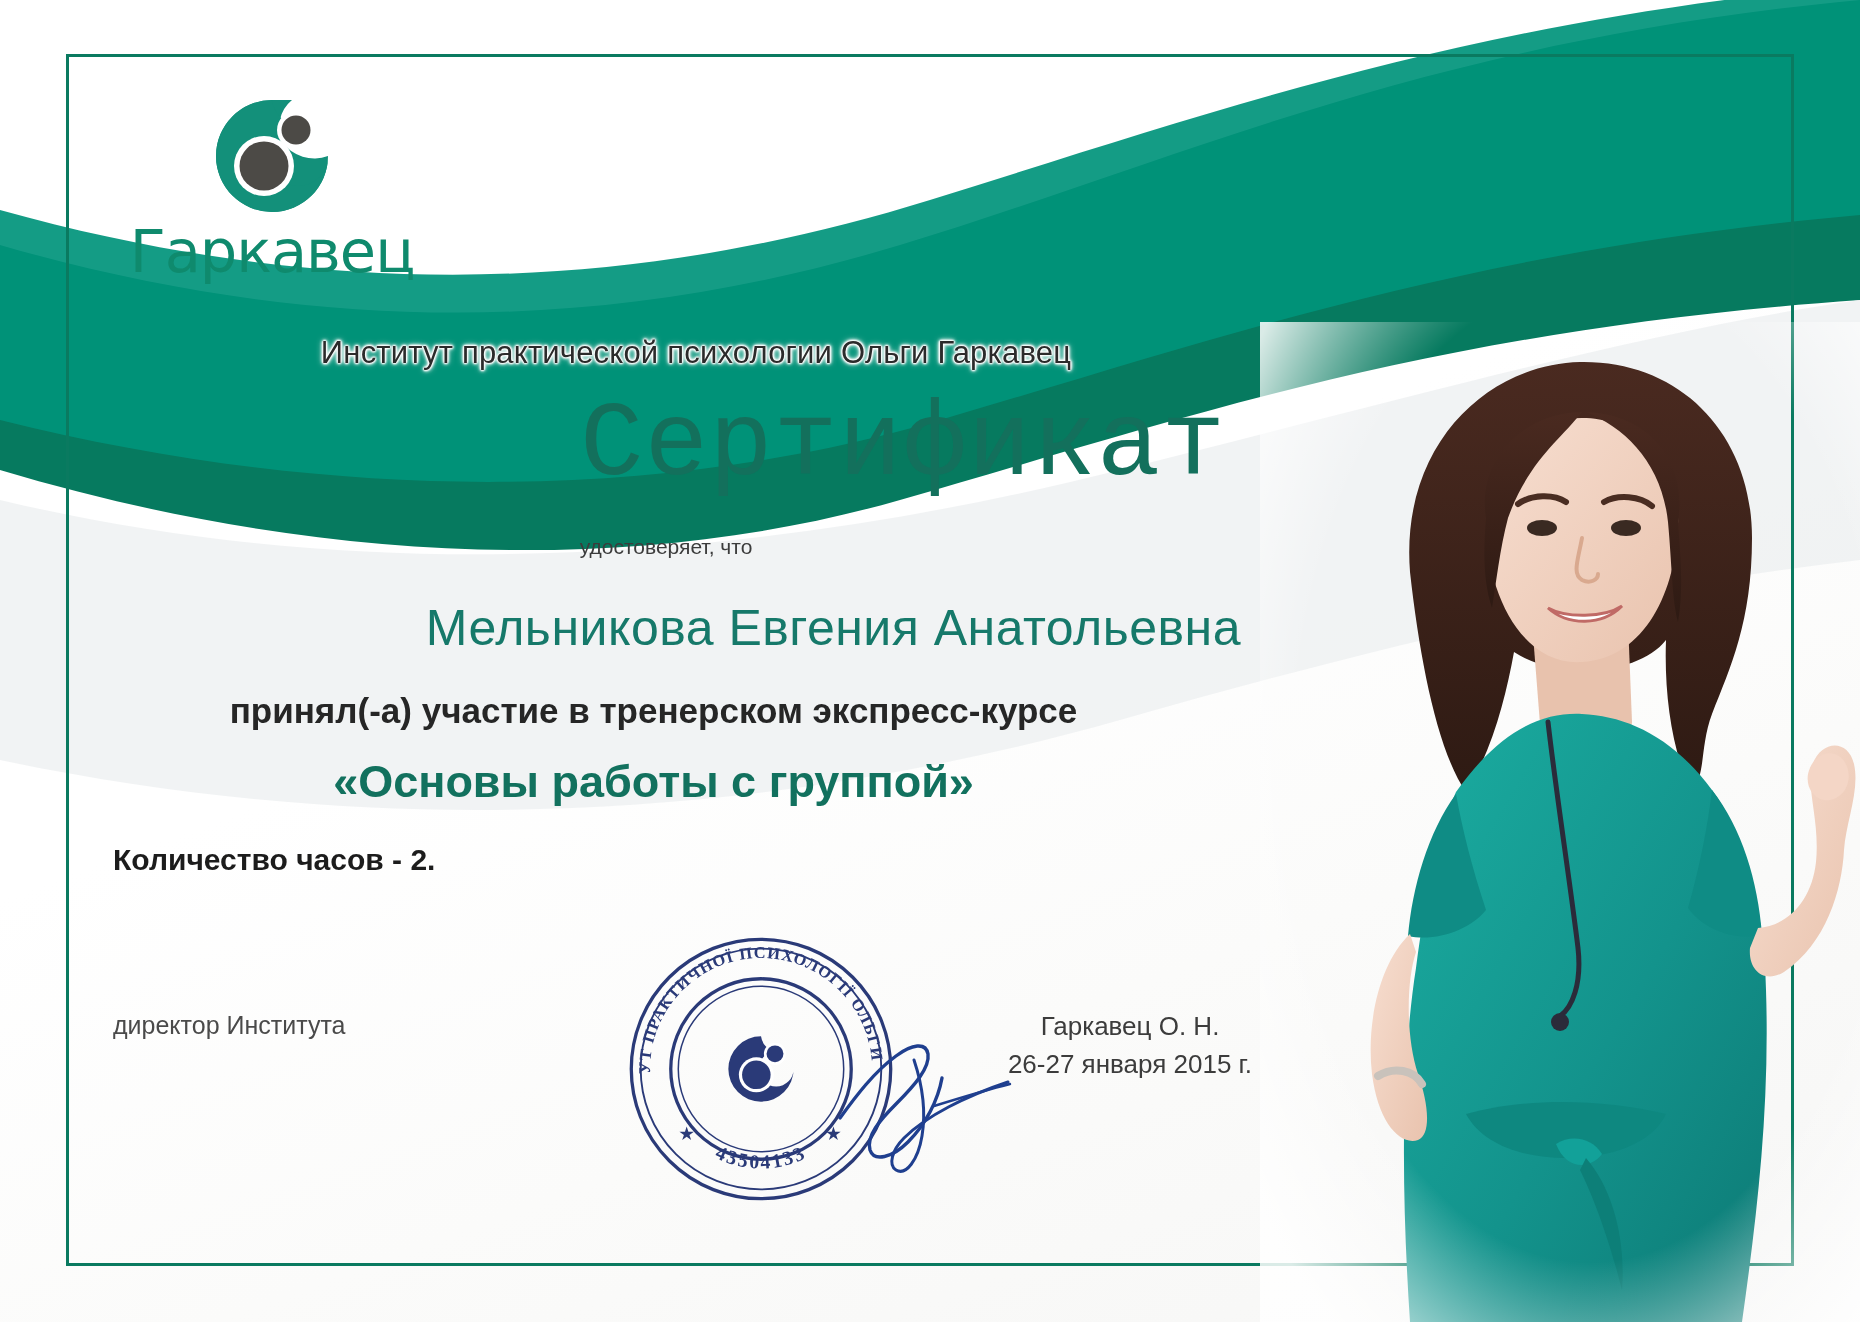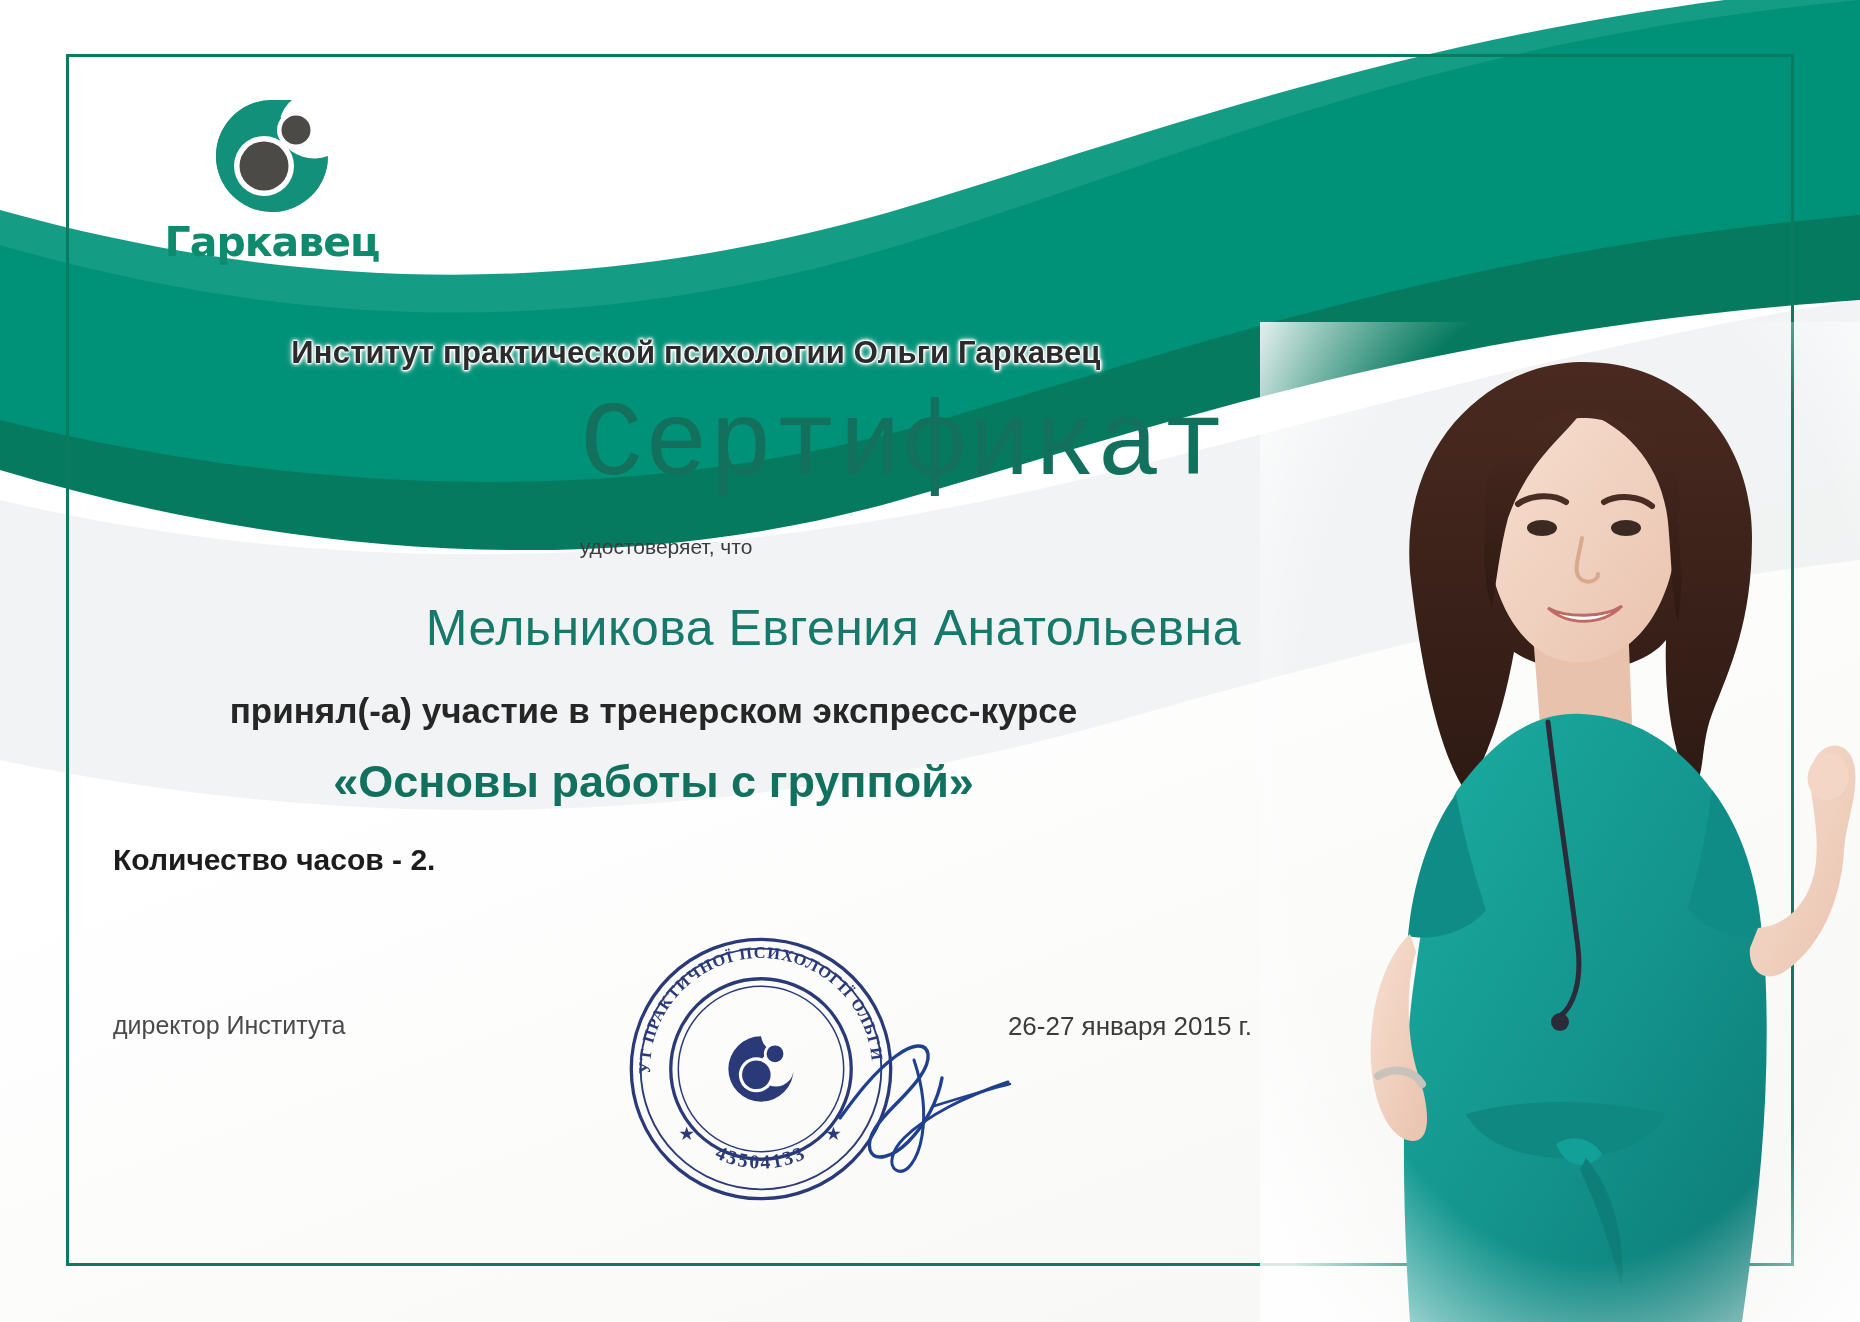--- a/index.html
+++ b/index.html
@@ -54,22 +54,22 @@
     text-align: center;
   }
   .logo-mark {
     width: 120px;
     height: 120px;
     margin: 0 auto 6px auto;
     display: block;
   }
   .logo-word {
     font-family: "DejaVu Sans", sans-serif;
-    font-size: 41px;
-    font-weight: 700;
+    font-size: 59px;
+    font-weight: 400;
     letter-spacing: -1px;
     color: #0f8a6d;
     line-height: 1;
     white-space: nowrap;
   }
 
   
   .content {
     position: absolute;
     left: 66px;
@@ -78,21 +78,21 @@
     z-index: 6;
   }
 
   .institute-line {
     position: absolute;
     top: 281px;
     left: 0;
     width: 1260px;
     text-align: center;
     font-size: 31px;
-    font-weight: 700;
+    font-weight: 400;
     color: #2b2b2b;
     letter-spacing: .2px;
     white-space: nowrap;
     
     text-shadow:
       0 0 4px #ffffff, 0 0 4px #ffffff, 0 0 7px #ffffff,
       1px 0 2px #ffffff, -1px 0 2px #ffffff,
       0 1px 2px #ffffff, 0 -1px 2px #ffffff;
   }
 
@@ -271,20 +271,21 @@
     <div class="course">«Основы работы с группой»</div>
   </div>
 
   <div class="hours">Количество часов - 2.</div>
 
   <div class="signer-role">
     <div>директор Института</div>
   </div>
 
   <div class="signer-name">
+    <div>Гаркавец О. Н.</div>
     <div>26-27 января 2015 г.</div>
   </div>
 
   <div class="seal">
     <svg viewBox="0 0 300 300" xmlns="http://www.w3.org/2000/svg">
       <defs>
         <path id="sealArcTop" d="M 150,150 m -118,0 a 118,118 0 1 1 236,0" fill="none"></path>
         <path id="sealArcBottom" d="M 150,150 m -106,0 a 106,106 0 1 0 212,0" fill="none"></path>
       </defs>
       <circle cx="150" cy="150" r="138" fill="none" stroke="#2a3a78" stroke-width="3.5"></circle>

